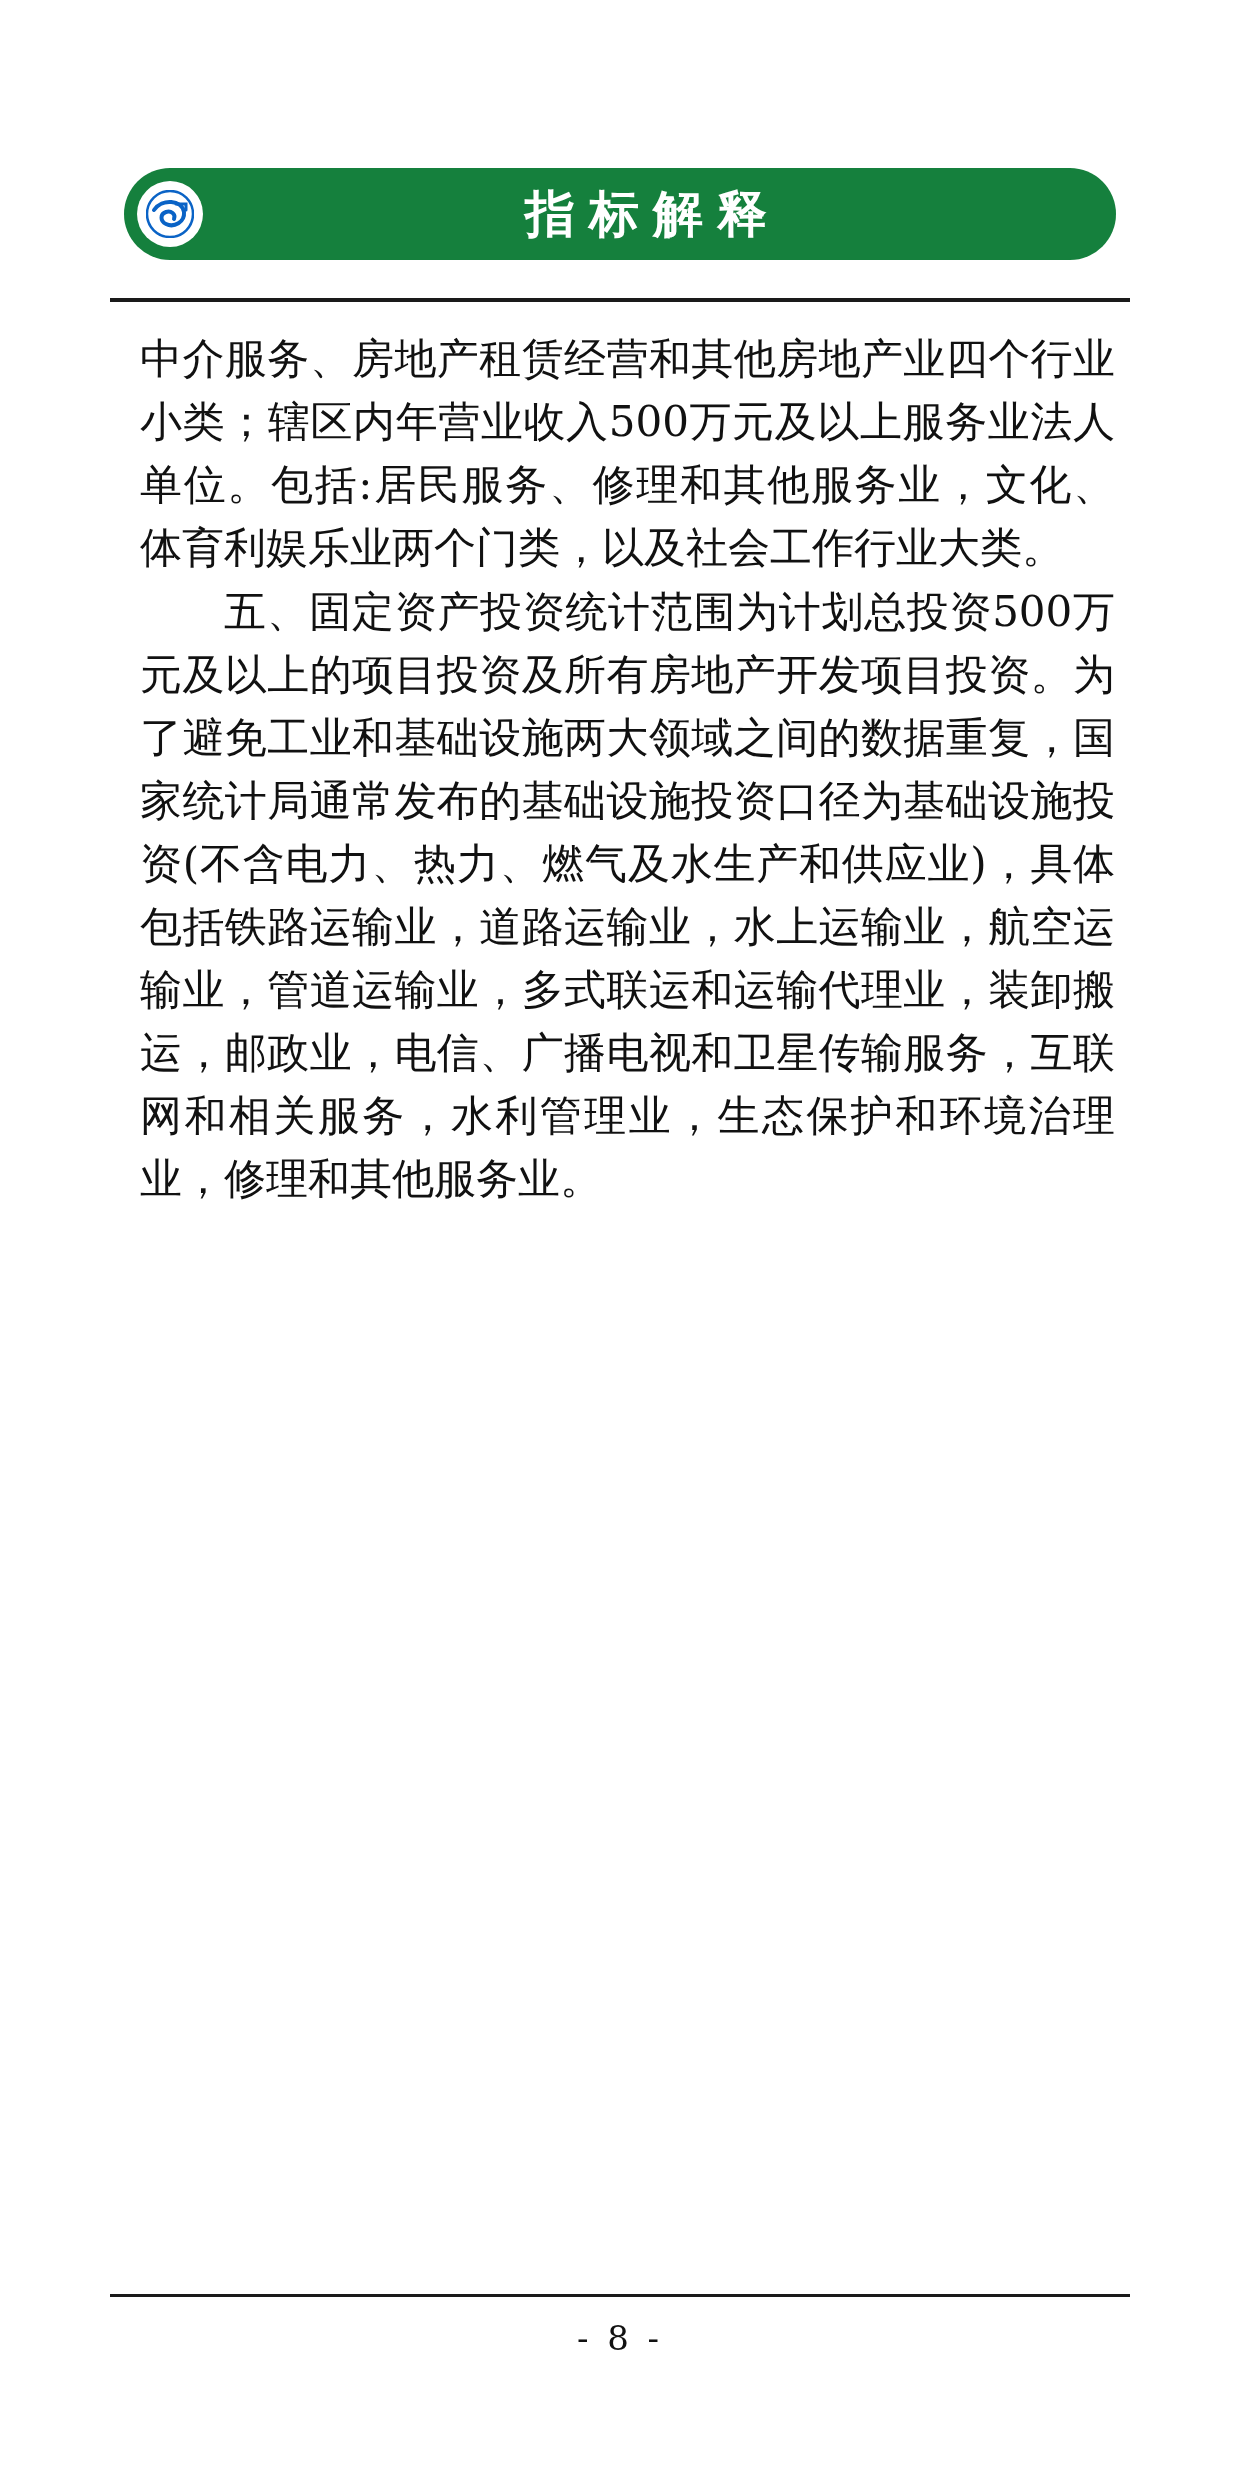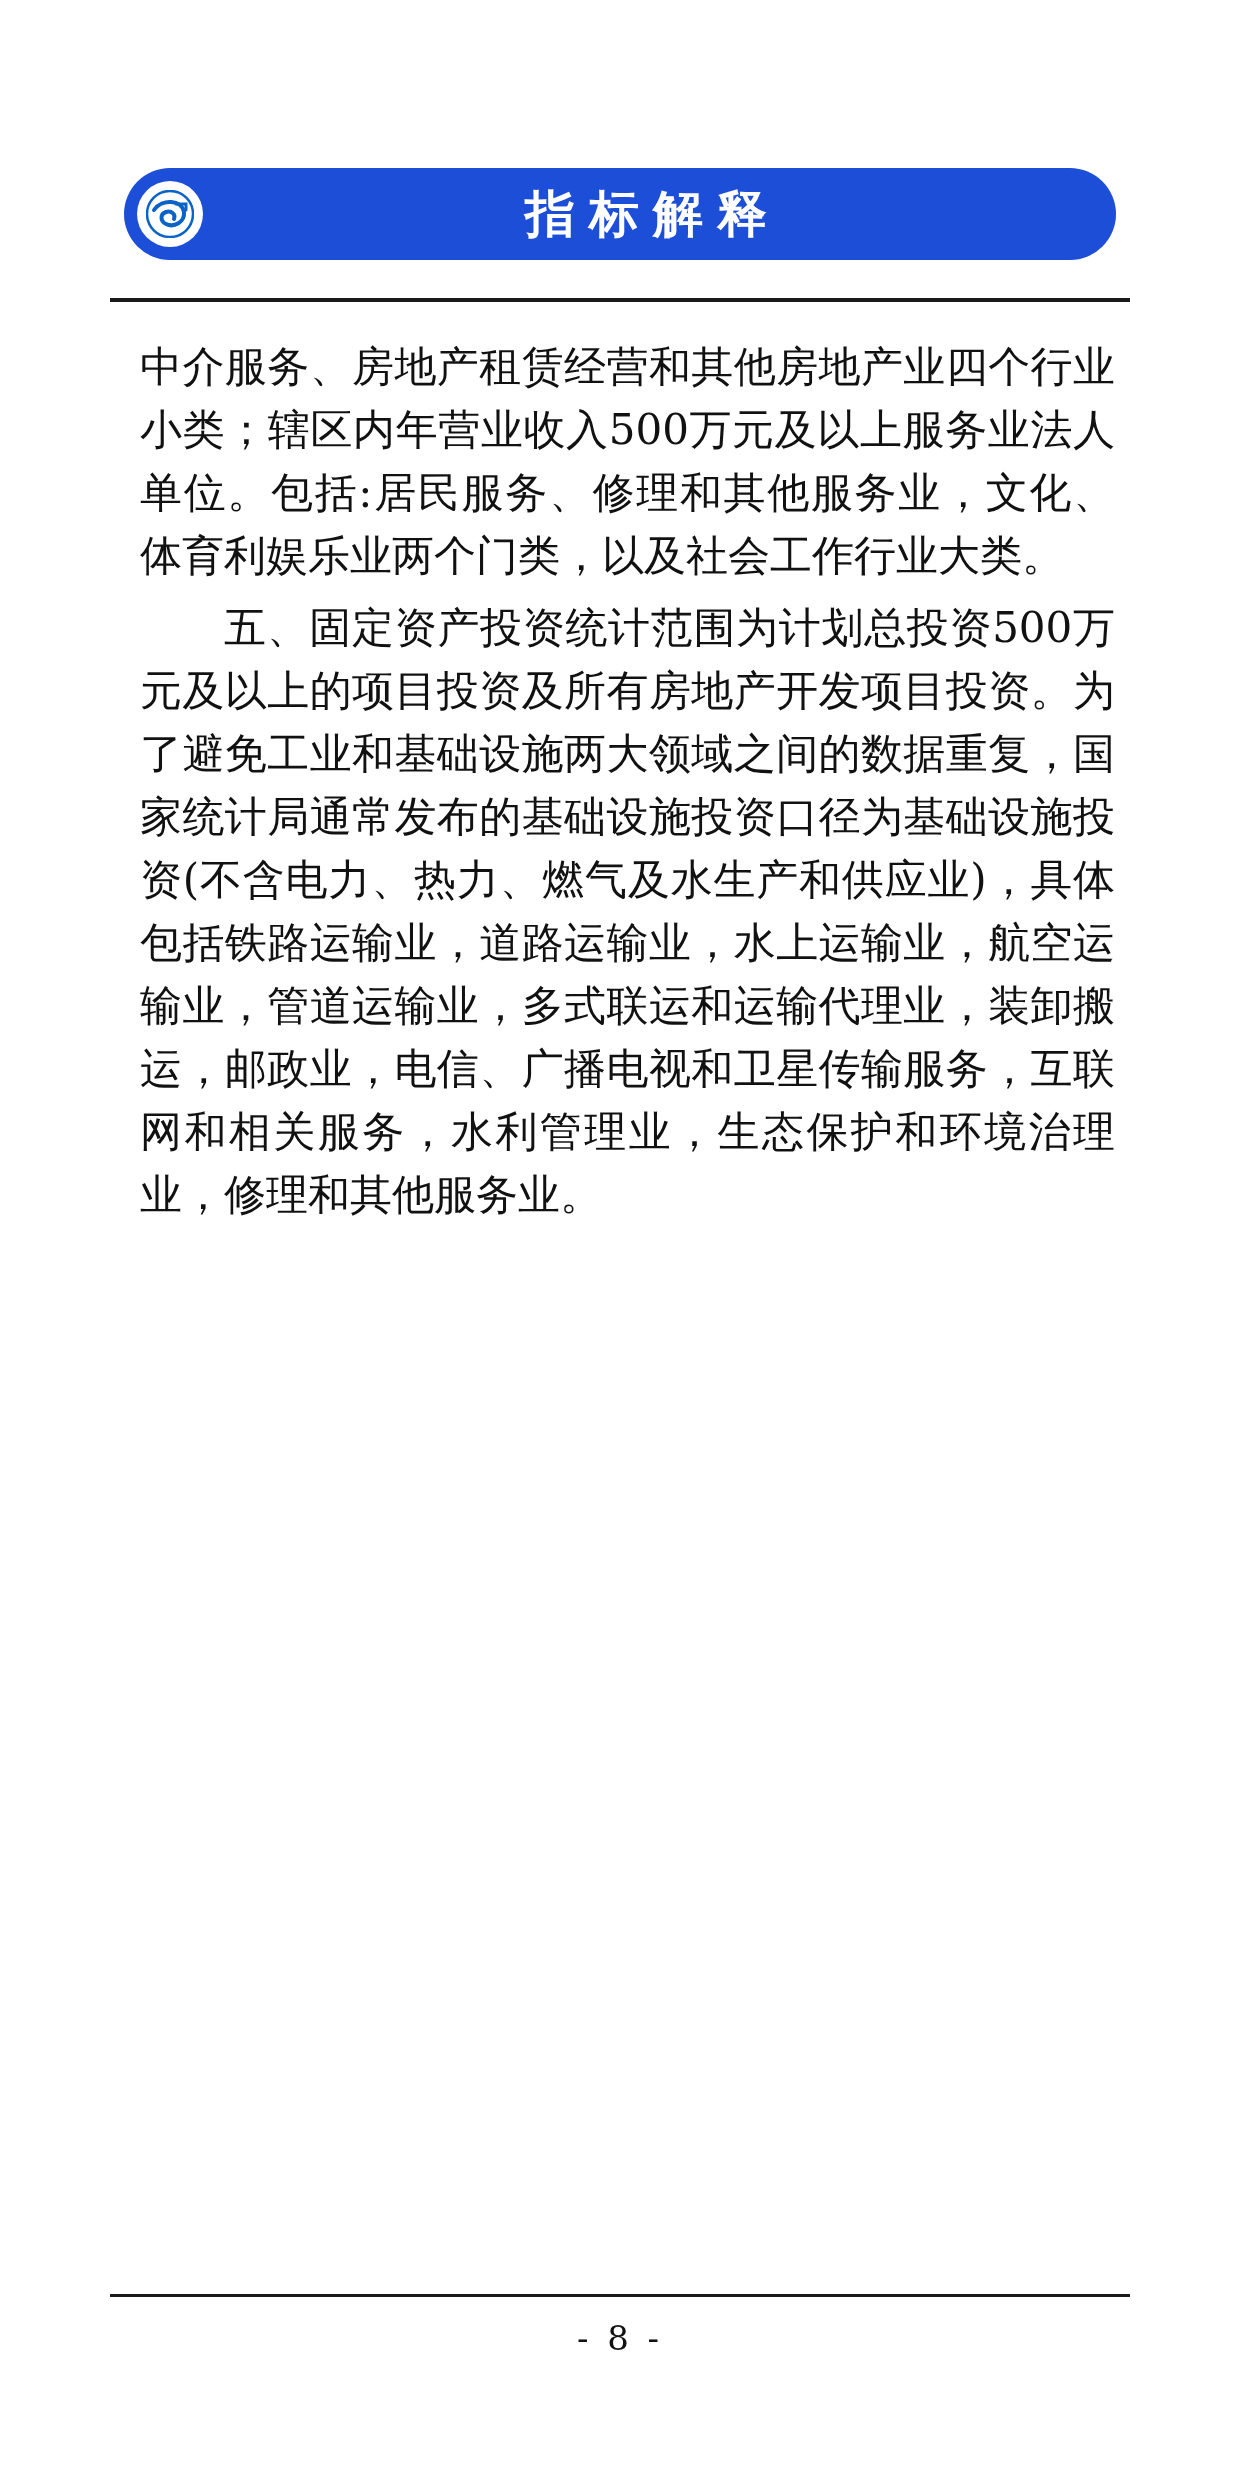--- a/index.html
+++ b/index.html
@@ -22,21 +22,21 @@
     overflow: hidden;
   }
 
   
   .header {
     position: absolute;
     left: 124px;
     top: 168px;
     width: 992px;
     height: 92px;
-    background: #1d4ed8;
+    background: #15803d;
     border-radius: 46px;
     display: flex;
     box-sizing: border-box;
   }
   .logo-wrap {
     width: 92px;
     height: 92px;
     flex: 0 0 92px;
     display: flex;
     align-items: center;
@@ -96,21 +96,21 @@
     top: 326px;
     width: 975px;
     color: #111111;
     font-size: 42px;
     line-height: 63px;
     text-align: justify;
     text-justify: inter-ideograph;
     font-family: "DejaVu Serif", "Liberation Serif", serif;
   }
   .para {
-    margin: 9px 0 0 0;
+    margin: 1px 0 0 0;
   }
   .para.indent {
     text-indent: 84px;
   }
 
   
   .footer {
     position: absolute;
     left: 0;
     top: 2318px;

